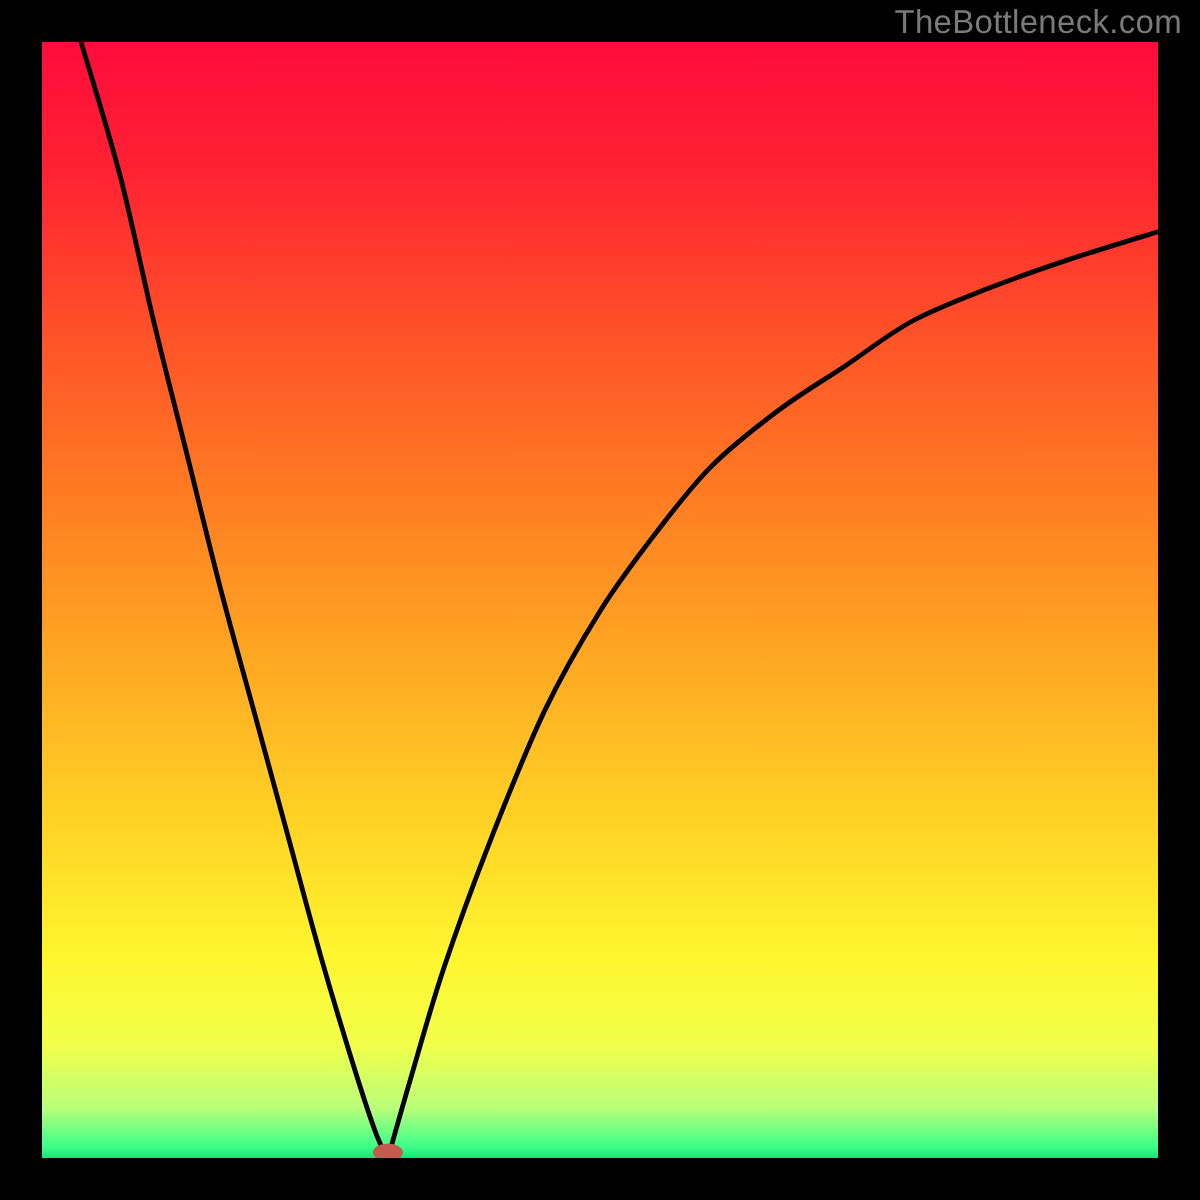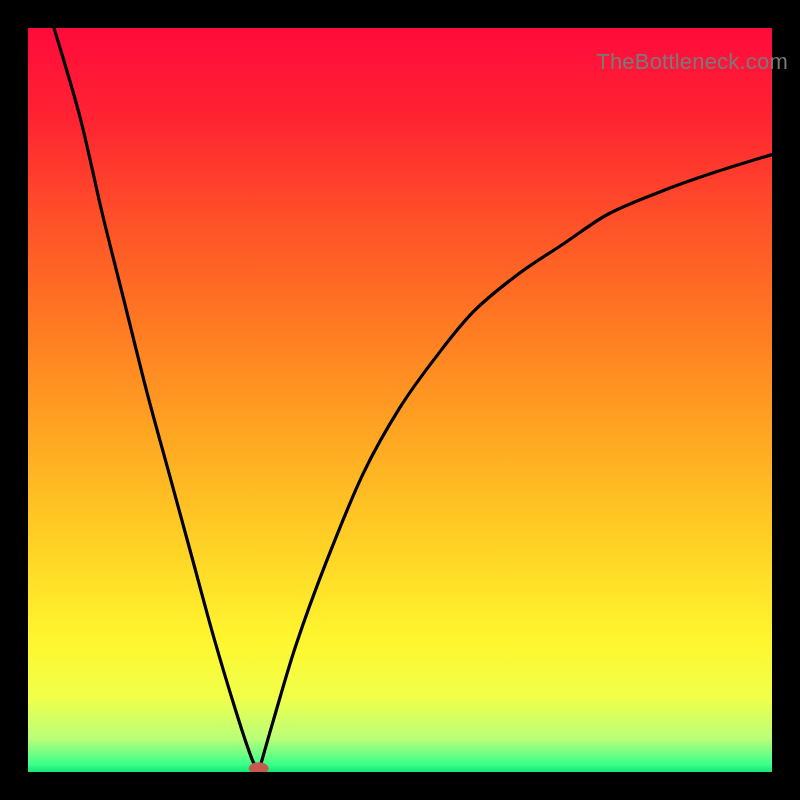--- a/index.html
+++ b/index.html
@@ -18,21 +18,20 @@
   }
   .watermark {
     position: absolute;
     top: 2px;
     right: 12px;
     color: #7a7a7a;
     font-size: 22px;
     font-weight: 500;
     letter-spacing: 0.2px;
     z-index: 3;
-    margin-top: 47px;
   }
   .plot-wrap {
     position: absolute;
     left: 28px;
     top: 28px;
     width: 744px;
     height: 744px;
   }
   svg {
     display: block;

